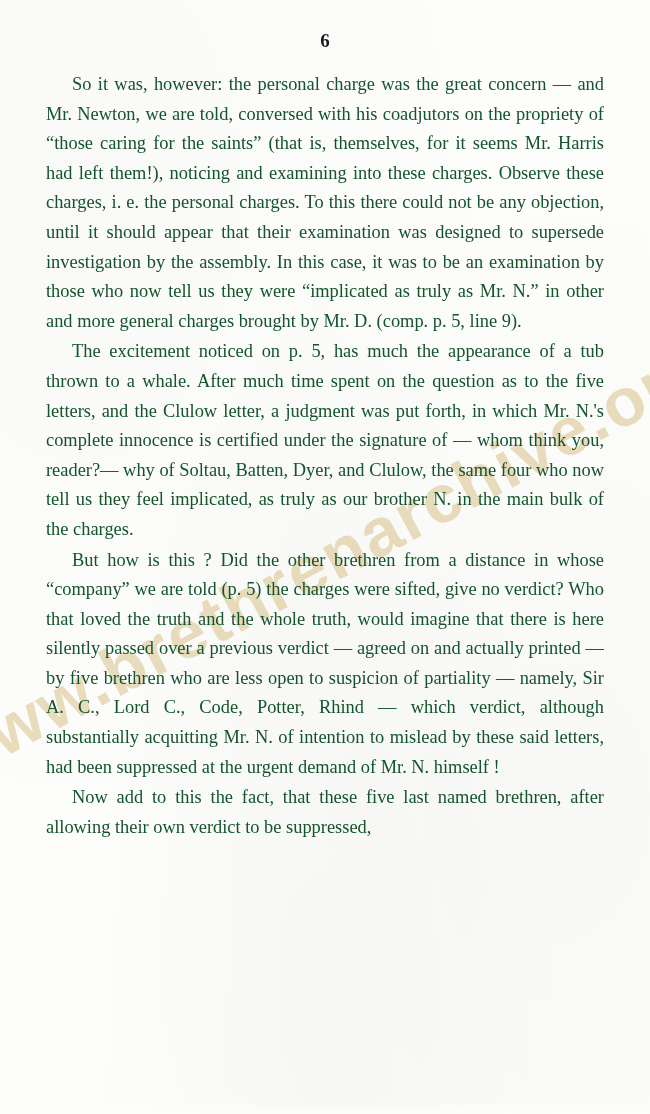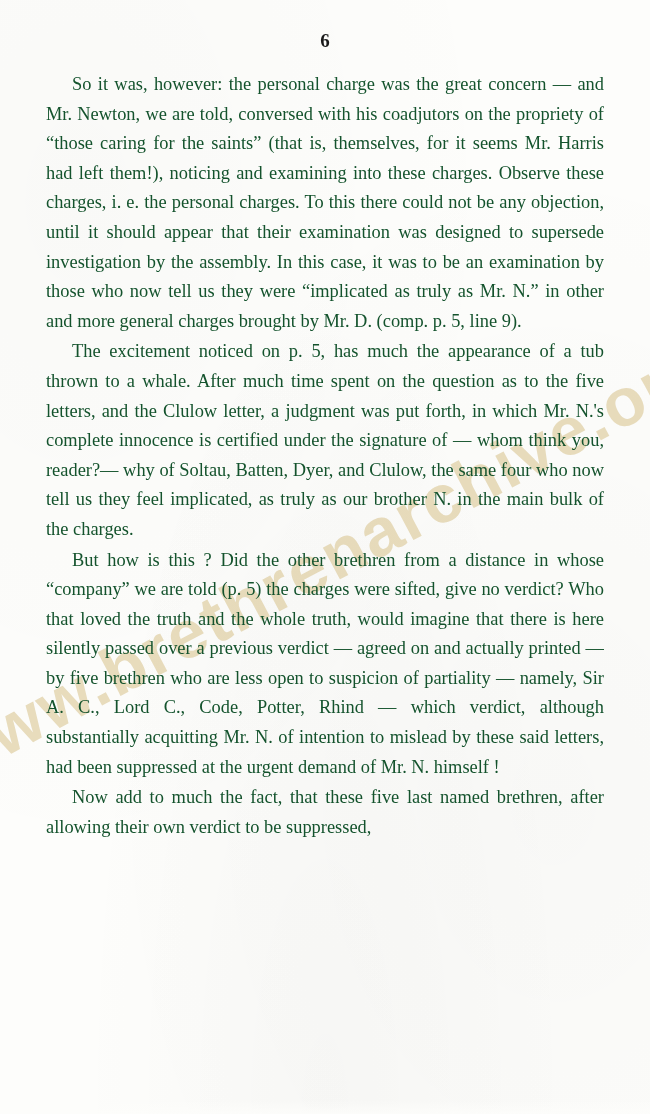--- a/index.html
+++ b/index.html
@@ -104,17 +104,17 @@
   <div class="page-number">6</div>
 
   <div class="watermark">
     <span>www.brethrenarchive.org</span>
   </div>
 
   <div class="text-block">
     <p class="para">So it was, however: the personal charge was the great concern — and Mr. Newton, we are told, conversed with his coadjutors on the propriety of “those caring for the saints” (that is, themselves, for it seems Mr. Harris had left them!), noticing and examining into these charges. Observe these charges, i. e. the personal charges.   To this there could not be any objection, until it should appear that their examination was designed to supersede investigation by the assembly.   In this case, it was to be an examination by those who now tell us they were “implicated as truly as Mr. N.” in other and more general charges brought by Mr. D. (comp. p. 5, line 9).</p>
     <p class="para">The excitement noticed on p. 5, has much the appearance of a tub thrown to a whale.  After much time spent on the question as to the five letters, and the Clulow letter, a judgment was put forth, in which Mr. N.'s complete innocence is certified under the signature of — whom think you, reader?— why of Soltau, Batten, Dyer, and Clulow, the same four who now tell us they feel implicated, as truly as our brother N. in the main bulk of the charges.</p>
     <p class="para">But how is this ?  Did the other brethren from a distance in whose “company” we are told (p. 5) the charges were sifted, give no verdict?   Who that loved the truth and the whole truth, would imagine that there is here silently passed over a previous verdict — agreed on and actually printed — by five brethren who are less open to suspicion of partiality — namely, Sir A. C., Lord C., Code, Potter, Rhind — which verdict, although substantially acquitting Mr. N. of intention to mislead by these said letters, had been suppressed at the urgent demand of Mr. N. himself !</p>
-    <p class="para clipped-last">Now add to much the fact, that these five last named brethren, after allowing their own verdict to be suppressed,</p>
+    <p class="para clipped-last">Now add to this the fact, that these five last named brethren, after allowing their own verdict to be suppressed,</p>
   </div>
 
   <div class="bottom-fade"></div>
 </div>
 
 </body></html>

